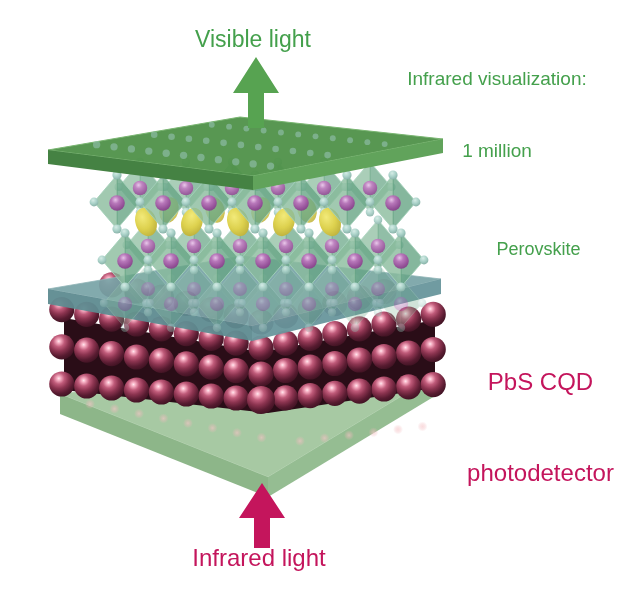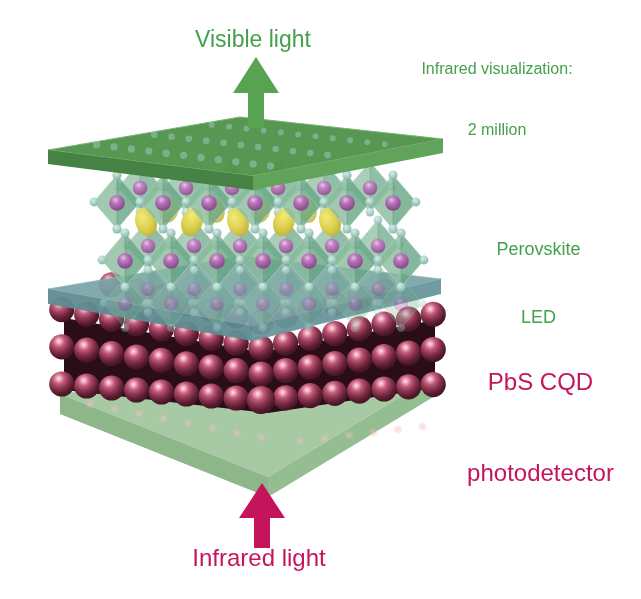--- a/index.html
+++ b/index.html
@@ -3,21 +3,21 @@
 <meta charset="utf-8">
 <style>
   html,body{margin:0;padding:0;background:#fff;}
   .stage{
     position:relative;width:641px;height:594px;background:#ffffff;overflow:hidden;
     font-family:"Liberation Sans","DejaVu Sans",sans-serif;
   }
   .figure-svg{position:absolute;left:0;top:0;}
   .lbl{position:absolute;text-align:center;line-height:1.26;white-space:pre;}
   .lbl-visible{left:148px;top:25px;width:210px;font-size:23px;}
-  .lbl-note{left:366px;top:19px;width:262px;font-size:16px;}
+  .lbl-note{left:366px;top:19px;width:262px;font-size:19px;}
   .lbl-perovskite{left:456px;top:193px;width:165px;font-size:18px;}
   .lbl-pbs{left:438px;top:307px;width:205px;font-size:24px;}
   .lbl-infrared{left:154px;top:543px;width:210px;font-size:24px;}
 </style>
 </head>
 <body>
 
 <div class="stage">
 
   <svg class="figure-svg" width="641" height="599" viewBox="0 0 641 599">
@@ -561,26 +561,25 @@
         <g>
           <polygon points="262,483 239,518 254,518 254,548 270,548 270,518 285,518" fill="#c4155c"></polygon>
         </g>
       </g>
   </svg>
 
   <div class="lbl lbl-visible" style="color: rgb(68, 160, 76);">Visible light</div>
 
   <div class="lbl lbl-note" style="color: rgb(68, 160, 76);">
     <div>Infrared visualization:</div>
-    <div>2 million</div>
+    <div>1 million</div>
   </div>
 
   <div class="lbl lbl-perovskite" style="color: rgb(68, 160, 76);">
     <div>Perovskite</div>
-    <div>LED</div>
   </div>
 
   <div class="lbl lbl-pbs" style="color: rgb(196, 21, 92);">
     <div>PbS CQD</div>
     <div>photodetector</div>
   </div>
 
   <div class="lbl lbl-infrared" style="color: rgb(196, 21, 92); text-align: center;">Infrared light</div>
 </div>
 

